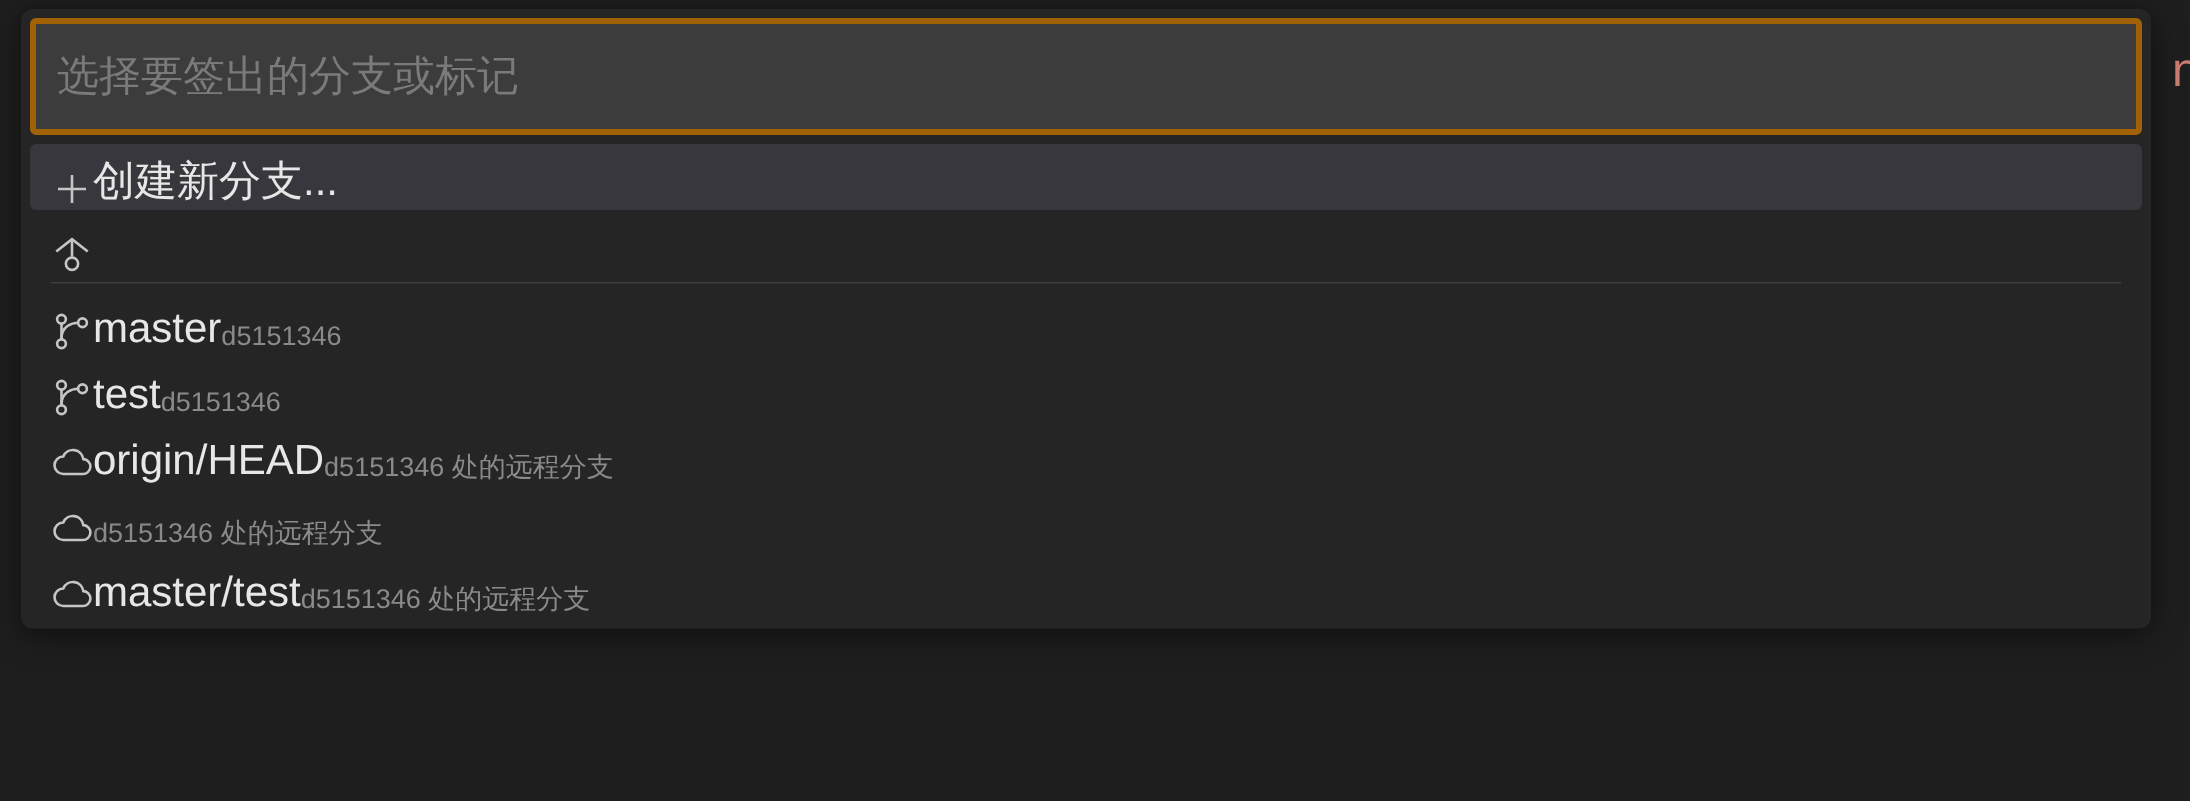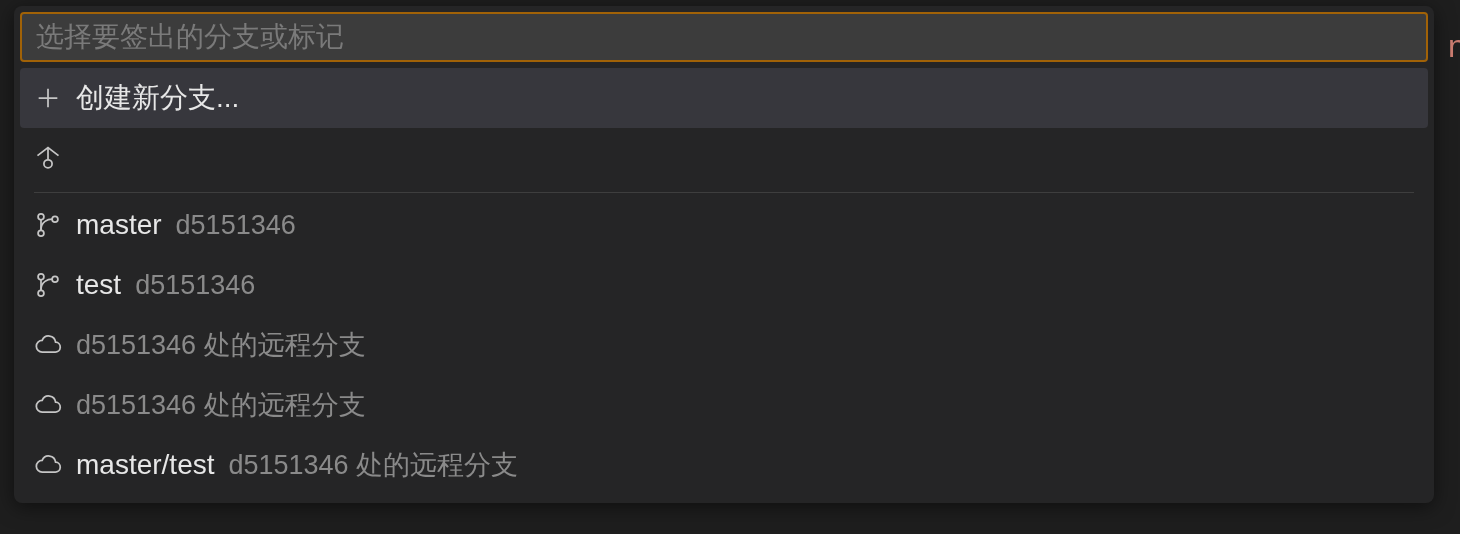--- a/index.html
+++ b/index.html
@@ -23,44 +23,43 @@
       background: #252526;
       border-radius: 8px;
       box-shadow: 0 4px 20px rgba(0,0,0,0.5);
       padding: 0;
     }
     .input-wrapper {
       padding: 6px 6px 4px 6px;
     }
     .search-input {
       width: 100%;
-      height: 50px;
+      height: 78px;
       background: #3c3c3c;
-      border: 2px solid #a16207;
+      border: 4px solid #a16207;
       border-radius: 4px;
       padding: 2px 14px;
       font-size: 28px;
       color: #cccccc;
       outline: none;
       font-family: inherit;
     }
     .search-input::placeholder {
       color: #7a7a7a;
     }
     .list {
       padding: 2px 6px 8px 6px;
     }
     .list-item {
       display: flex;
-      align-items: center;
-      height: 60px;
+      align-items: flex-end;
+      height: 44px;
       padding: 0 14px;
       border-radius: 4px;
       cursor: pointer;
-      gap: 14px;
     }
     .list-item.selected {
       background: #37373d;
     }
     .separator {
       border-top: 1px solid #3e3e3e;
       margin: 4px 14px 2px 14px;
     }
     .icon {
       flex: 0 0 28px;
@@ -78,21 +77,21 @@
       fill: none;
       stroke-width: 1.5;
     }
     .label {
       color: #e7e7e7;
       font-size: 28px;
       white-space: nowrap;
     }
     .description {
       color: #8a8a8a;
-      font-size: 27px;
+      font-size: 18px;
       white-space: nowrap;
     }
     .bg-overflow {
       position: absolute;
       right: 0;
       top: 28px;
       color: #c97b6f;
       font-size: 32px;
       width: 12px;
       overflow: hidden;
@@ -156,20 +155,21 @@
       <span class="label">test</span>
       <span class="description">d5151346</span>
     </div>
 
     <div class="list-item">
       <span class="icon">
         <svg viewBox="0 0 24 24">
             <path d="M7 18a5 5 0 0 1 0-10 6 6 0 0 1 11.5 1.5A4 4 0 0 1 18 18H7z"></path>
           </svg>
       </span>
+      <span class="label">origin/HEAD</span>
       <span class="description">d5151346 处的远程分支</span>
     </div>
 
     <div class="list-item">
       <span class="icon">
         <svg viewBox="0 0 24 24">
             <path d="M7 18a5 5 0 0 1 0-10 6 6 0 0 1 11.5 1.5A4 4 0 0 1 18 18H7z"></path>
           </svg>
       </span>
       <span class="description">d5151346 处的远程分支</span>

